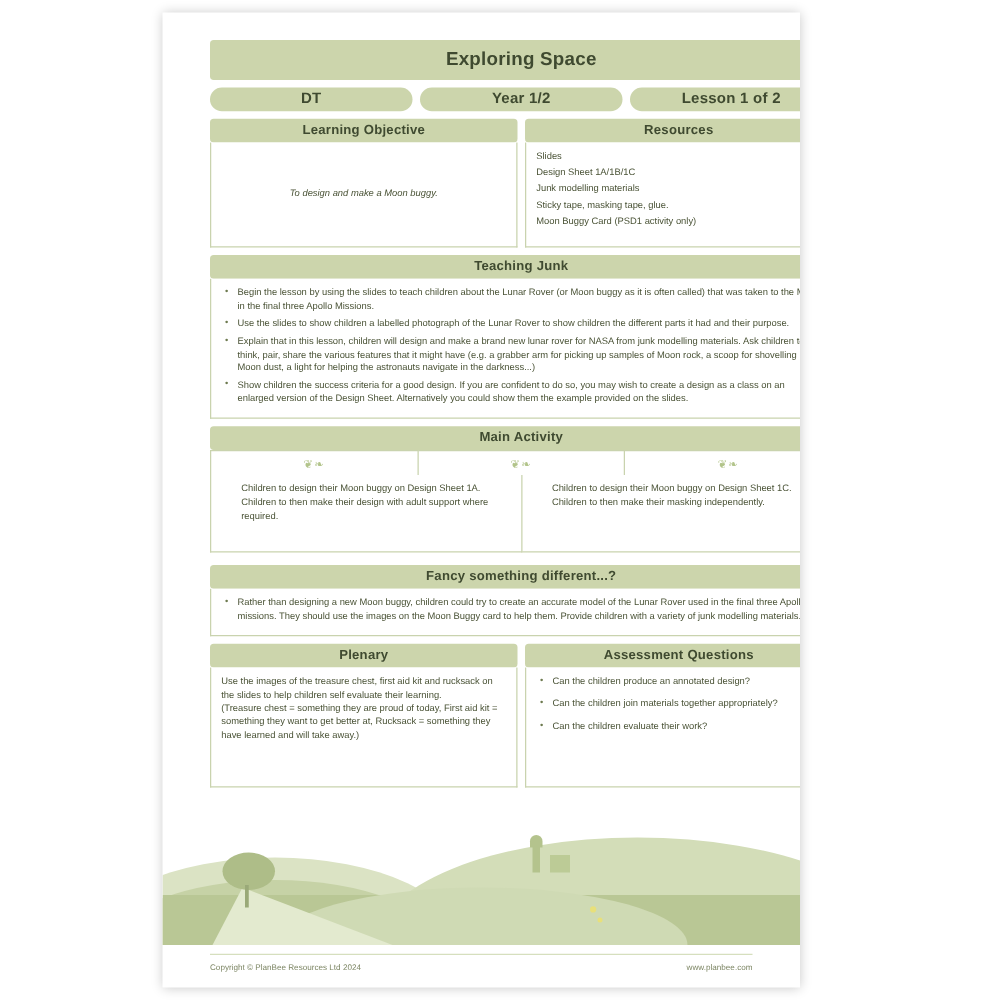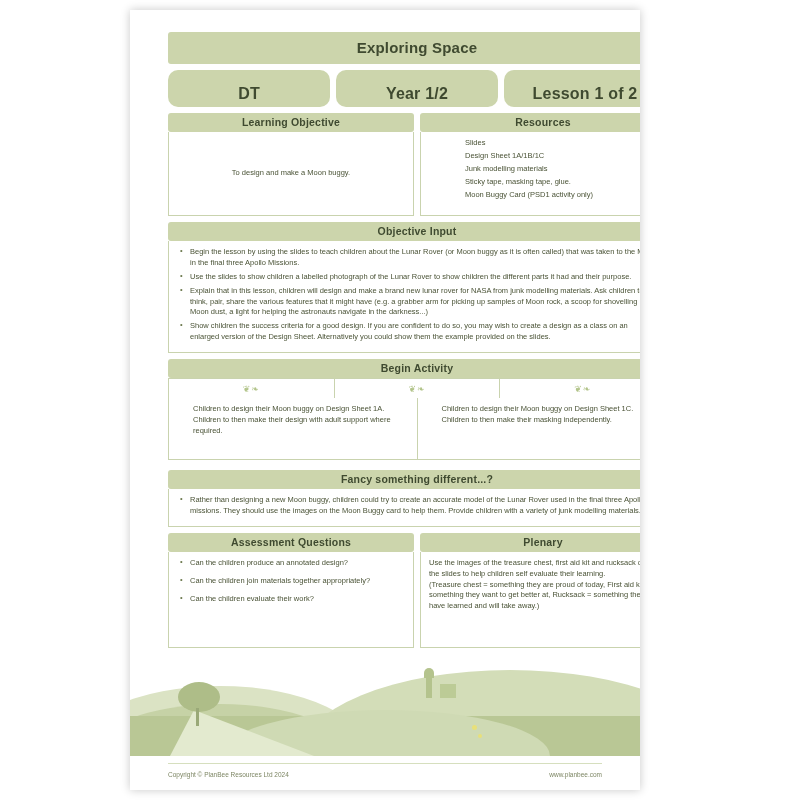--- a/index.html
+++ b/index.html
@@ -50,22 +50,22 @@
     padding: 7px 0 8px 0;
     margin-bottom: 6px;
   }
   .meta-row {
     display: flex;
     gap: 6px;
     margin-bottom: 6px;
   }
   .meta-row .band {
     flex: 1;
-    font-size: 16px;
-    padding: 15px 0 4px 0;
+    font-size: 12px;
+    padding: 1px 0 4px 0;
     border-radius: 10px;
   }
   .two-col {
     display: flex;
     gap: 6px;
   }
   .two-col > div {
     flex: 1;
   }
   .hdr {
@@ -82,25 +82,26 @@
     line-height: 1.45;
     padding: 6px 8px;
     box-sizing: border-box;
   }
   .obj-box {
     height: 84px;
     display: flex;
     align-items: center;
     justify-content: center;
     text-align: left;
+    font-style: italic;
   }
   .res-box {
     height: 84px;
   }
-  .res-box div { margin-bottom: 2px; margin-left: 36px; }
+  .res-box div { margin-bottom: 2px; }
 
   .section-gap { height: 6px; }
 
   ul.bullets {
     margin: 0;
     padding-left: 11px;
     list-style: none;
   }
   ul.bullets li {
     position: relative;
@@ -214,35 +215,35 @@
             <div>Junk modelling materials</div>
             <div>Sticky tape, masking tape, glue.</div>
             <div>Moon Buggy Card (PSD1 activity only)</div>
           </div>
         </div>
       </div>
 
       <div class="section-gap"></div>
 
       <div>
-        <div class="band hdr">Objective Input</div>
+        <div class="band hdr">Teaching Junk</div>
         <div class="box teach-box">
           <ul class="bullets">
             <li>Begin the lesson by using the slides to teach children about the Lunar Rover (or Moon buggy as it is often called) that was taken to the Moon in the final three Apollo Missions.</li>
             <li>Use the slides to show children a labelled photograph of the Lunar Rover to show children the different parts it had and their purpose.</li>
             <li>Explain that in this lesson, children will design and make a brand new lunar rover for NASA from junk modelling materials. Ask children to think, pair, share the various features that it might have (e.g. a grabber arm for picking up samples of Moon rock, a scoop for shovelling Moon dust, a light for helping the astronauts navigate in the darkness...)</li>
             <li>Show children the success criteria for a good design. If you are confident to do so, you may wish to create a design as a class on an enlarged version of the Design Sheet. Alternatively you could show them the example provided on the slides.</li>
           </ul>
         </div>
       </div>
 
       <div class="section-gap"></div>
 
       <div>
-        <div class="band hdr">Begin Activity</div>
+        <div class="band hdr">Main Activity</div>
         <div class="deco-row">
           <div class="deco-cell">
               <span class="sprig">❦❧</span>
             </div>
           <div class="deco-cell">
               <span class="sprig">❦❧</span>
             </div>
           <div class="deco-cell">
               <span class="sprig">❦❧</span>
             </div>
@@ -261,34 +262,34 @@
           <ul class="bullets">
             <li>Rather than designing a new Moon buggy, children could try to create an accurate model of the Lunar Rover used in the final three Apollo missions. They should use the images on the Moon Buggy card to help them. Provide children with a variety of junk modelling materials.</li>
           </ul>
         </div>
       </div>
 
       <div class="section-gap"></div>
 
       <div class="two-col">
         <div>
+          <div class="band hdr">Plenary</div>
+          <div class="box plen-box" style="white-space:pre-line">Use the images of the treasure chest, first aid kit and rucksack on the slides to help children self evaluate their learning.
+(Treasure chest = something they are proud of today, First aid kit = something they want to get better at, Rucksack = something they have learned and will take away.)</div>
+        </div>
+        <div>
           <div class="band hdr">Assessment Questions</div>
           <div class="box assess-box">
             <ul class="bullets">
               <li>Can the children produce an annotated design?</li>
               <li>Can the children join materials together appropriately?</li>
               <li>Can the children evaluate their work?</li>
             </ul>
           </div>
         </div>
-        <div>
-          <div class="band hdr">Plenary</div>
-          <div class="box plen-box" style="white-space:pre-line">Use the images of the treasure chest, first aid kit and rucksack on the slides to help children self evaluate their learning.
-(Treasure chest = something they are proud of today, First aid kit = something they want to get better at, Rucksack = something they have learned and will take away.)</div>
-        </div>
       </div>
 
     </div>
 
     <div class="scene">
       <div class="hill" style="left:-60px; bottom:0; width:300px; height:70px; background:#dbe3c4;"></div>
       <div class="hill" style="left:170px; bottom:0; width:420px; height:86px; background:#d3ddb8;"></div>
       <div class="hill" style="left:-40px; bottom:0; width:260px; height:52px; background:#c6d2a6;"></div>
       <div style="position:absolute; left:0; right:0; bottom:0; height:40px; background:#b9c795;"></div>
       <div style="position:absolute; left:90px; bottom:0; width:330px; height:46px; background:#cfdab4; border-radius:50% 50% 0 0/100% 100% 0 0;"></div>

